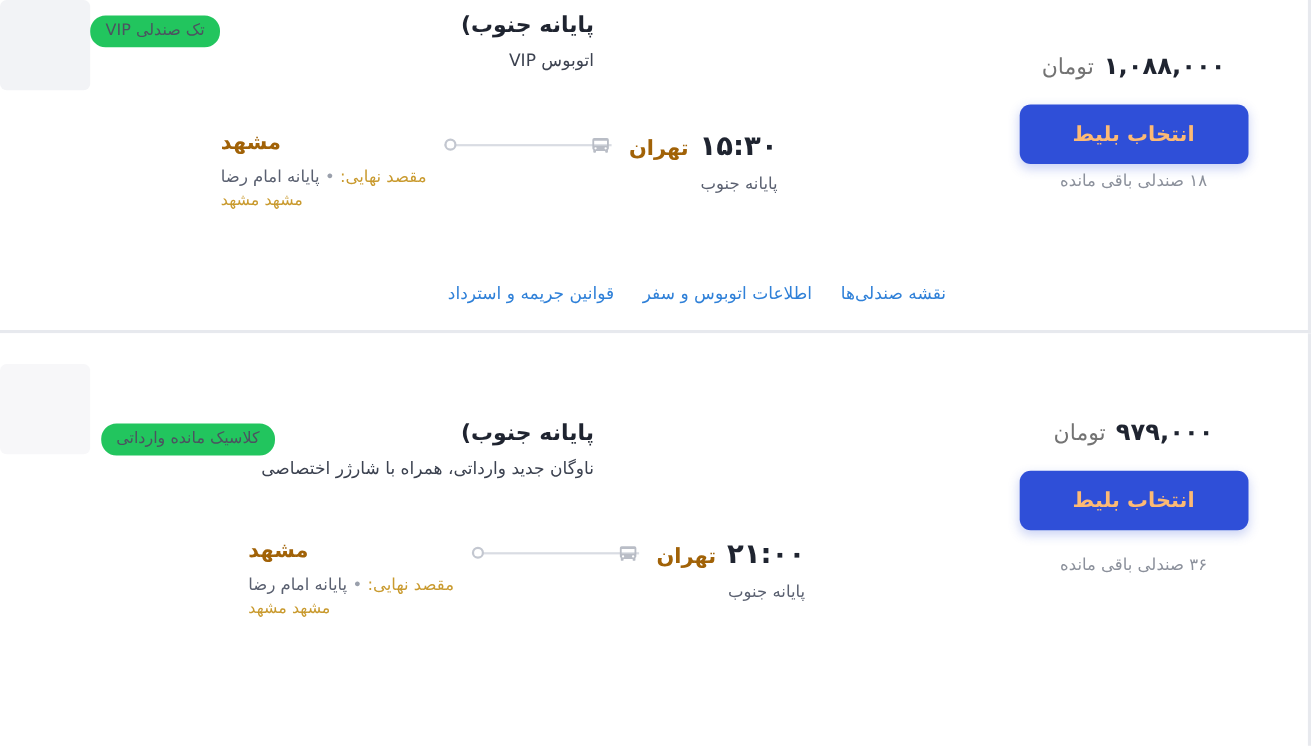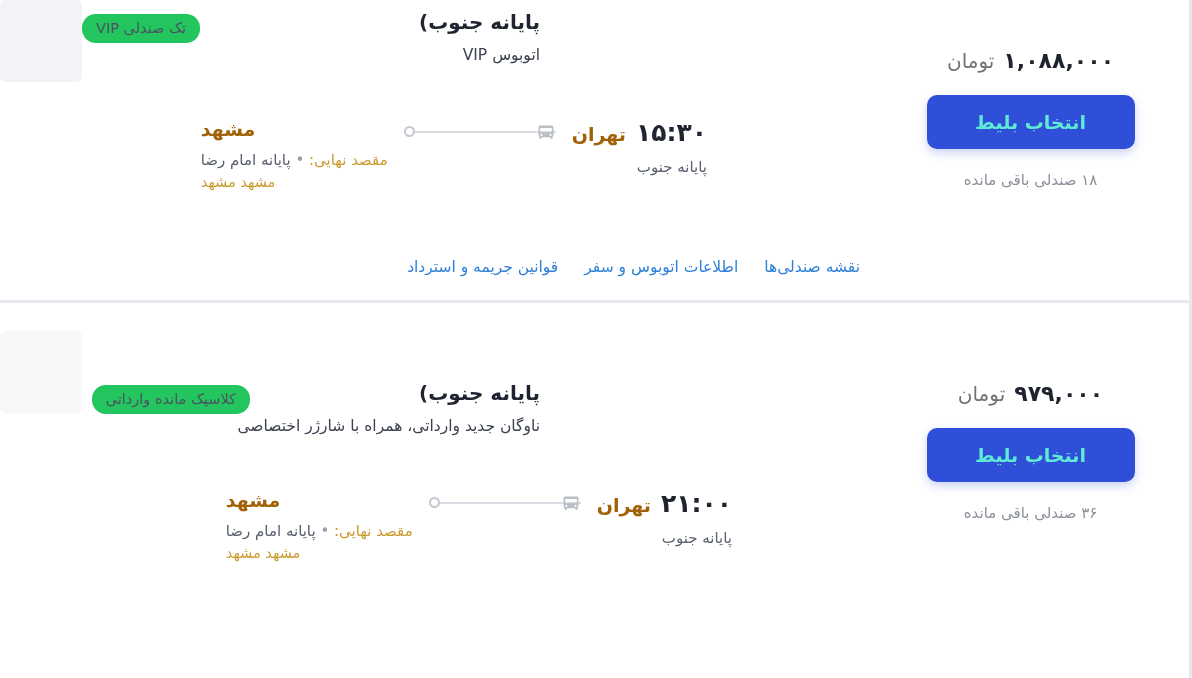--- a/index.html
+++ b/index.html
@@ -216,21 +216,21 @@
   }
   .price-unit {
     font-size: 20px;
     color: #737373;
   }
   .select-btn {
     width: 208px;
     height: 54px;
     border-radius: 10px;
     background: #2f4fd8;
-    color: #5eead4;
+    color: #fdba74;
     font-size: 19px;
     font-weight: bold;
     border: none;
     cursor: pointer;
     box-shadow: 0 4px 10px rgba(47,79,216,0.25);
     font-family: "DejaVu Sans", "Liberation Sans", sans-serif;
   }
   .seats-left {
     font-size: 15px;
     color: #8b909b;
@@ -242,21 +242,21 @@
 <div class="page">
 
   <div class="ticket first">
 
     <div class="action">
       <div class="price-line" style="margin-top:48px;">
         <span class="price-amount">۱,۰۸۸,۰۰۰</span>
         <span class="price-unit">تومان</span>
       </div>
       <button class="select-btn" style="margin-top:22px;">انتخاب بلیط</button>
-      <div class="seats-left" style="margin-top:22px;">۱۸ صندلی باقی مانده</div>
+      <div class="seats-left" style="margin-top:6px;">۱۸ صندلی باقی مانده</div>
     </div>
 
     <div class="info">
       <div class="logo-box"></div>
 
       <div class="op-block">
         <div class="op-name">پایانه جنوب)</div>
         <div class="op-sub">اتوبوس VIP</div>
       </div>
 

